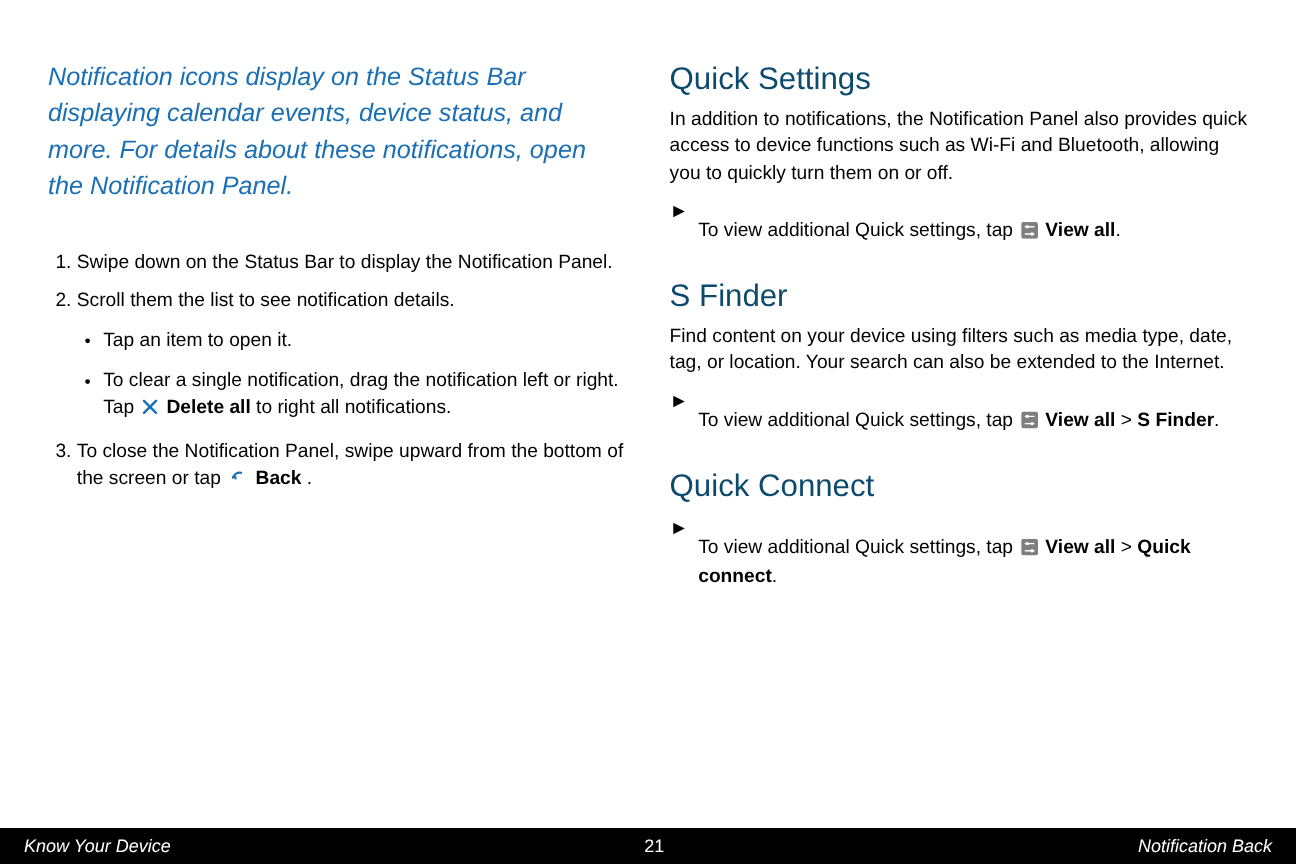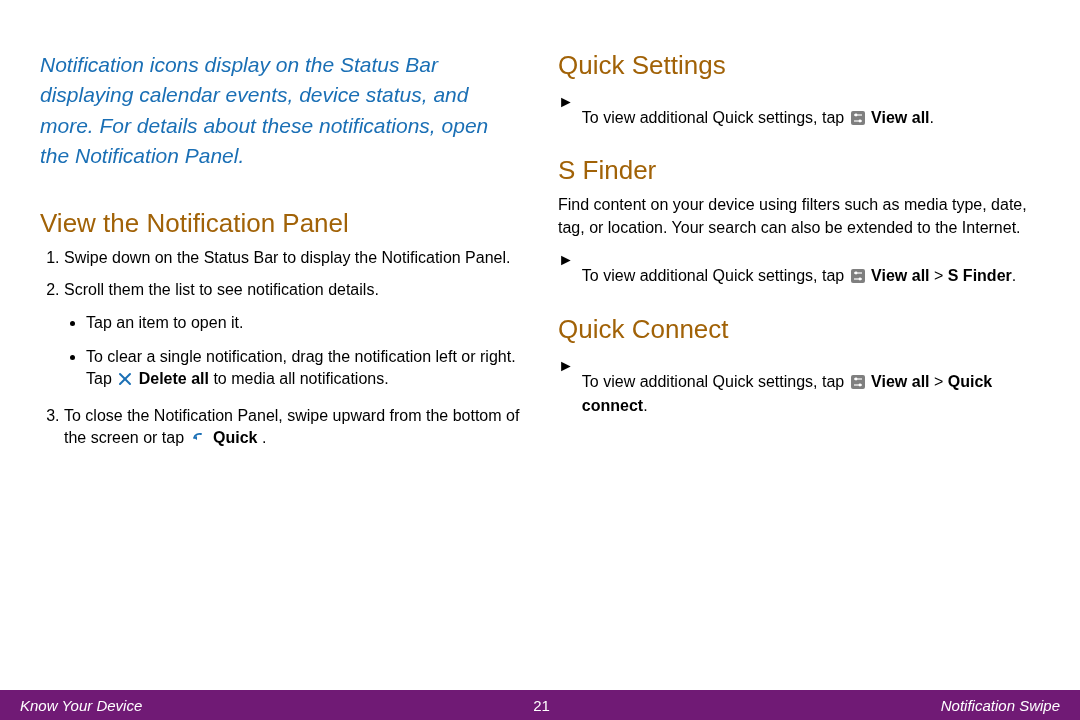--- a/index.html
+++ b/index.html
@@ -32,21 +32,21 @@
     line-height: 1.45;
     font-style: italic;
     color: #1a6fb5;
     margin: 0 0 36px 0;
     font-family: Arial, Helvetica, sans-serif;
   }
   h2.section-heading {
     font-family: "Helvetica Neue", Helvetica, Arial, sans-serif;
     font-weight: 400;
     font-size: 26px;
-    color: #a16207;
+    color: #0c4a6e;
     margin: 0 0 8px 0;
   }
   p.body, li.body, .body {
     font-family: "Helvetica Neue", Helvetica, Arial, sans-serif;
     font-size: 16px;
     line-height: 1.4;
     margin: 0 0 10px 0;
   }
   ol {
     padding-left: 24px;
@@ -81,21 +81,21 @@
     display: inline-block;
     vertical-align: -2px;
     margin: 0 2px;
   }
   .footer {
     position: absolute;
     left: 0;
     right: 0;
     bottom: 0;
     height: 30px;
-    background: #701a75;
+    background: #000000;
     color: #fff;
     display: flex;
     align-items: center;
     justify-content: space-between;
     padding: 0 20px;
     font-family: Arial, Helvetica, sans-serif;
     font-size: 15px;
   }
   .footer .left, .footer .right {
     font-style: italic;
@@ -106,58 +106,58 @@
 </style>
 </head>
 <body>
 
 <div class="page">
   <div class="columns">
 
     <div class="col">
       <p class="intro">Notification icons display on the Status Bar displaying calendar events, device status, and more. For details about these notifications, open the Notification Panel.</p>
 
-      <h2 class="section-heading">View the Notification Panel</h2>
 
       <ol>
         <li class="body">Swipe down on the Status Bar to display the Notification Panel.</li>
         <li class="body">
           <span>Scroll them the list to see notification details.</span>
           <ul class="sub">
             <li class="body">Tap an item to open it.</li>
             <li class="body">
               <span>To clear a single notification, drag the notification left or right. Tap </span>
               <span class="inline-icon">
                 <svg width="14" height="14" viewBox="0 0 14 14">
                   <line x1="2" y1="2" x2="12" y2="12" stroke="#1a6fb5" stroke-width="2" stroke-linecap="round"></line>
                   <line x1="12" y1="2" x2="2" y2="12" stroke="#1a6fb5" stroke-width="2" stroke-linecap="round"></line>
                 </svg>
               </span>
               <b>Delete all</b>
-              <span> to media all notifications.</span>
+              <span> to right all notifications.</span>
             </li>
           </ul>
         </li>
         <li class="body">
           <span>To close the Notification Panel, swipe upward from the bottom of the screen or tap </span>
           <span class="inline-icon">
             <svg width="16" height="14" viewBox="0 0 16 14">
               <path d="M10 3 A6 6 0 0 0 3 7" fill="none" stroke="#1a6fb5" stroke-width="1.8" stroke-linecap="round"></path>
               <polygon points="3,7 6,5 6,9" fill="#1a6fb5"></polygon>
             </svg>
           </span>
-          <b>Quick</b>
+          <b>Back</b>
           <span>.</span>
         </li>
       </ol>
     </div>
 
     <div class="col">
 
       <h2 class="section-heading">Quick Settings</h2>
+      <p class="body">In addition to notifications, the Notification Panel also provides quick access to device functions such as Wi-Fi and Bluetooth, allowing you to quickly turn them on or off.</p>
       <div class="arrow-item">
         <span class="arrow">►</span>
         <span class="text">
           <span>To view additional Quick settings, tap </span>
           <span class="inline-icon">
             <svg width="14" height="14" viewBox="0 0 14 14">
               <rect x="0" y="0" width="14" height="14" rx="2" fill="#7f7f7f"></rect>
               <line x1="3" y1="4" x2="11" y2="4" stroke="#fff" stroke-width="1.2"></line>
               <circle cx="5" cy="4" r="1.4" fill="#fff"></circle>
               <line x1="3" y1="10" x2="11" y2="10" stroke="#fff" stroke-width="1.2"></line>
@@ -204,15 +204,15 @@
           <b>View all</b><span> &gt; </span><b>Quick connect</b><span>.</span>
         </span>
       </div>
 
     </div>
   </div>
 
   <div class="footer">
     <span class="left">Know Your Device</span>
     <span class="center">21</span>
-    <span class="right">Notification Swipe</span>
+    <span class="right">Notification Back</span>
   </div>
 </div>
 
 </body></html>

